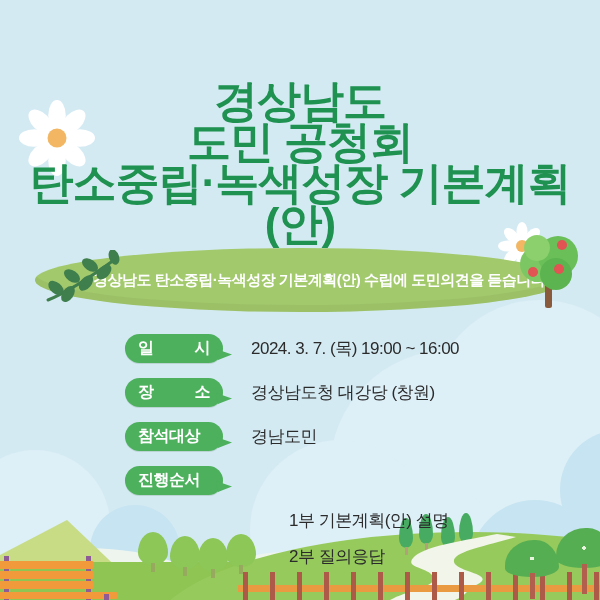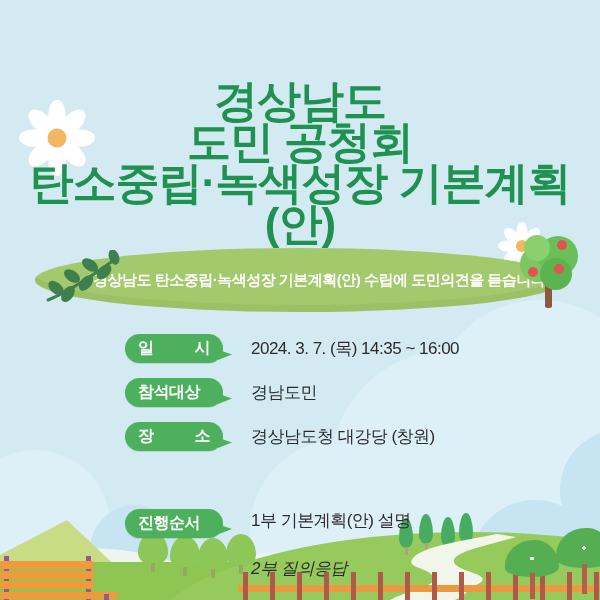--- a/index.html
+++ b/index.html
@@ -29,21 +29,21 @@
   
   .info{position:absolute;left:125px;top:334px;width:430px;z-index:6;}
   .row{display:flex;align-items:center;margin-bottom:15px;}
   .pill{position:relative;width:98px;height:29px;flex:0 0 98px;background:var(--pill-green,#4cb05c);
         border-radius:15px;display:flex;align-items:center;box-shadow:0 1px 0 rgba(40,90,40,.15);}
   .pill-text{display:block;width:100%;padding:0 13px;box-sizing:border-box;color:#fff;
              font-weight:700;font-size:16px;text-align:justify;text-align-last:justify;letter-spacing:-.5px;}
   .pill-tail{position:absolute;right:-9px;bottom:3px;width:16px;height:11px;
              background:var(--pill-green,#4cb05c);clip-path:polygon(0 0,100% 50%,12% 100%);}
   .val{margin-left:28px;color:var(--text-dark,#2b2b2b);font-size:17px;font-weight:500;letter-spacing:-.5px;}
-  .val-stack .val-line2{margin-top:22px;font-style:italic;}
+  .val-stack .val-line2{margin-top:10px;}
 
   
   .white-hill{position:absolute;background:#eef5ef;border-radius:50% 50% 0 0;z-index:1;}
   .mountain{position:absolute;left:-12px;top:520px;width:158px;height:75px;background:var(--hill-yellow-green,#c7dc85);
             clip-path:polygon(0 100%,0 55%,50% 0,100% 100%);z-index:2;}
   .grass-base{position:absolute;left:0;top:562px;width:600px;height:38px;background:var(--grass,#8ec553);z-index:3;}
   .hill-right{position:absolute;left:150px;top:532px;width:640px;height:210px;background:#97ca5c;border-radius:50%;z-index:3;}
   .round-tree{position:absolute;z-index:4;width:30px;}
   .round-tree .crown{width:30px;height:33px;background:#8cc758;border-radius:50% 50% 46% 46%/62% 62% 38% 38%;}
   .round-tree .trunk{width:4px;height:9px;background:#97a95e;margin:-2px auto 0;}
@@ -142,37 +142,37 @@
     <circle cx="46" cy="19" r="5" fill="#e25353"></circle>
     <circle cx="43" cy="43" r="5" fill="#e25353"></circle>
   </svg>
 
   <div class="info">
     <div class="row">
       <div class="pill">
         <span class="pill-text">일　시</span>
         <span class="pill-tail"></span>
       </div>
-      <div class="val">2024. 3. 7. (목) 14:35 ~ 16:00</div>
+      <div class="val">2024. 3. 7. (목) 19:00 ~ 16:00</div>
     </div>
     <div class="row">
       <div class="pill">
+        <span class="pill-text">장　소</span>
+        <span class="pill-tail"></span>
+      </div>
+      <div class="val">경상남도청 대강당 (창원)</div>
+    </div>
+    <div class="row">
+      <div class="pill">
         <span class="pill-text">참석대상</span>
         <span class="pill-tail"></span>
       </div>
       <div class="val">경남도민</div>
     </div>
-    <div class="row">
-      <div class="pill">
-        <span class="pill-text">장　소</span>
-        <span class="pill-tail"></span>
-      </div>
-      <div class="val">경상남도청 대강당 (창원)</div>
-    </div>
-    <div class="row" style="align-items:center;">
+    <div class="row" style="align-items:flex-start;gap:38px;">
       <div class="pill">
         <span class="pill-text">진행순서</span>
         <span class="pill-tail"></span>
       </div>
       <div class="val val-stack">
         <div style="line-height:29px;margin-top:40px;">1부   기본계획(안) 설명</div>
         <div class="val-line2">2부   질의응답</div>
       </div>
     </div>
   </div>

